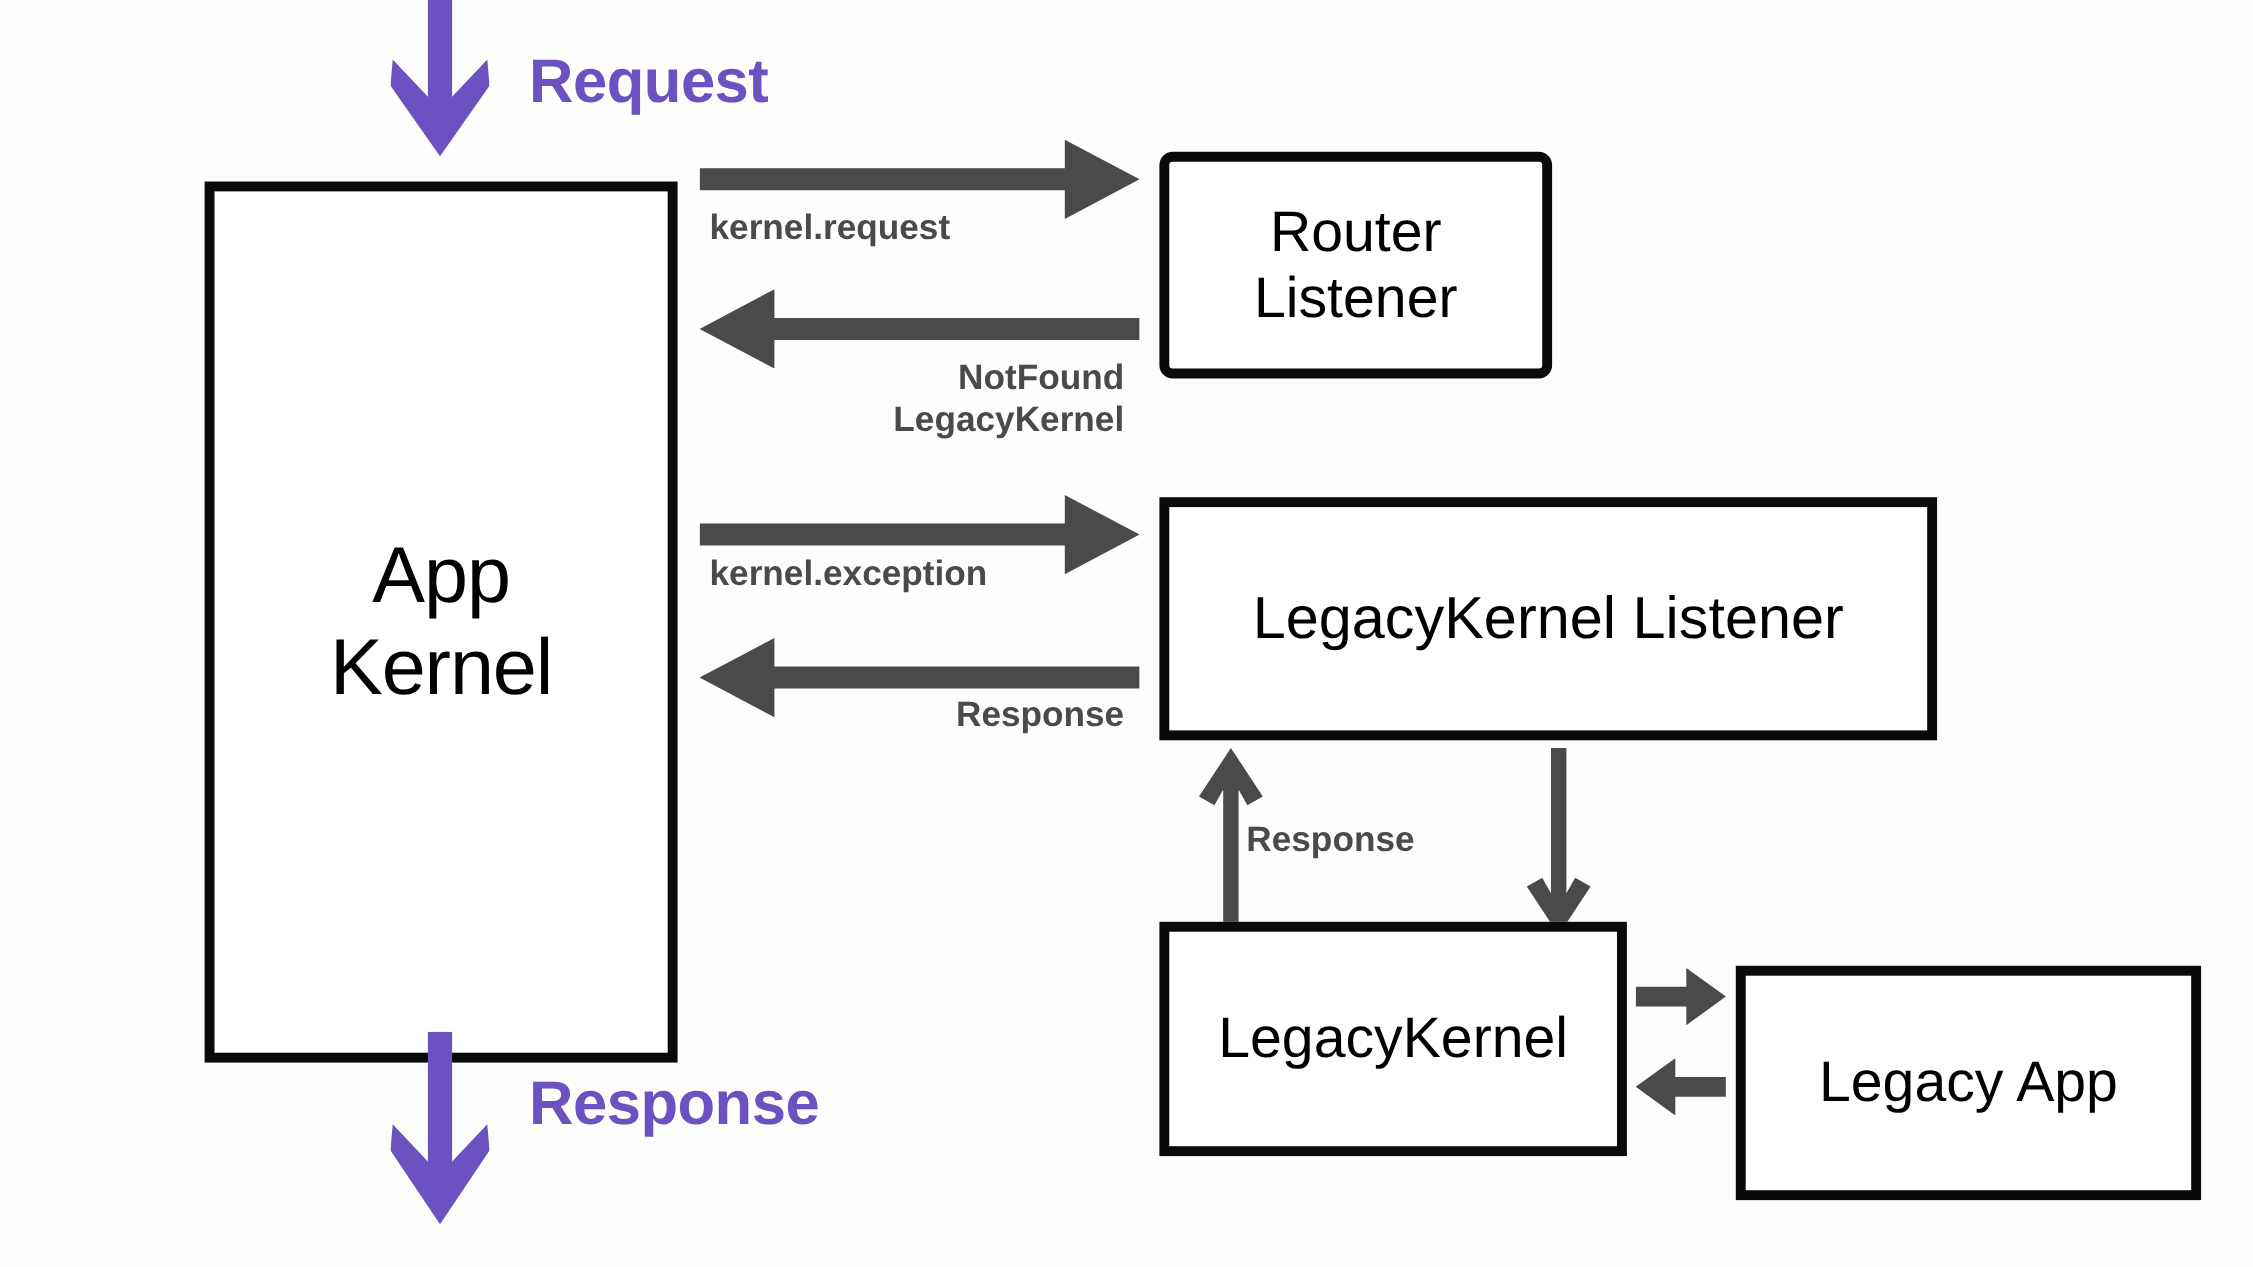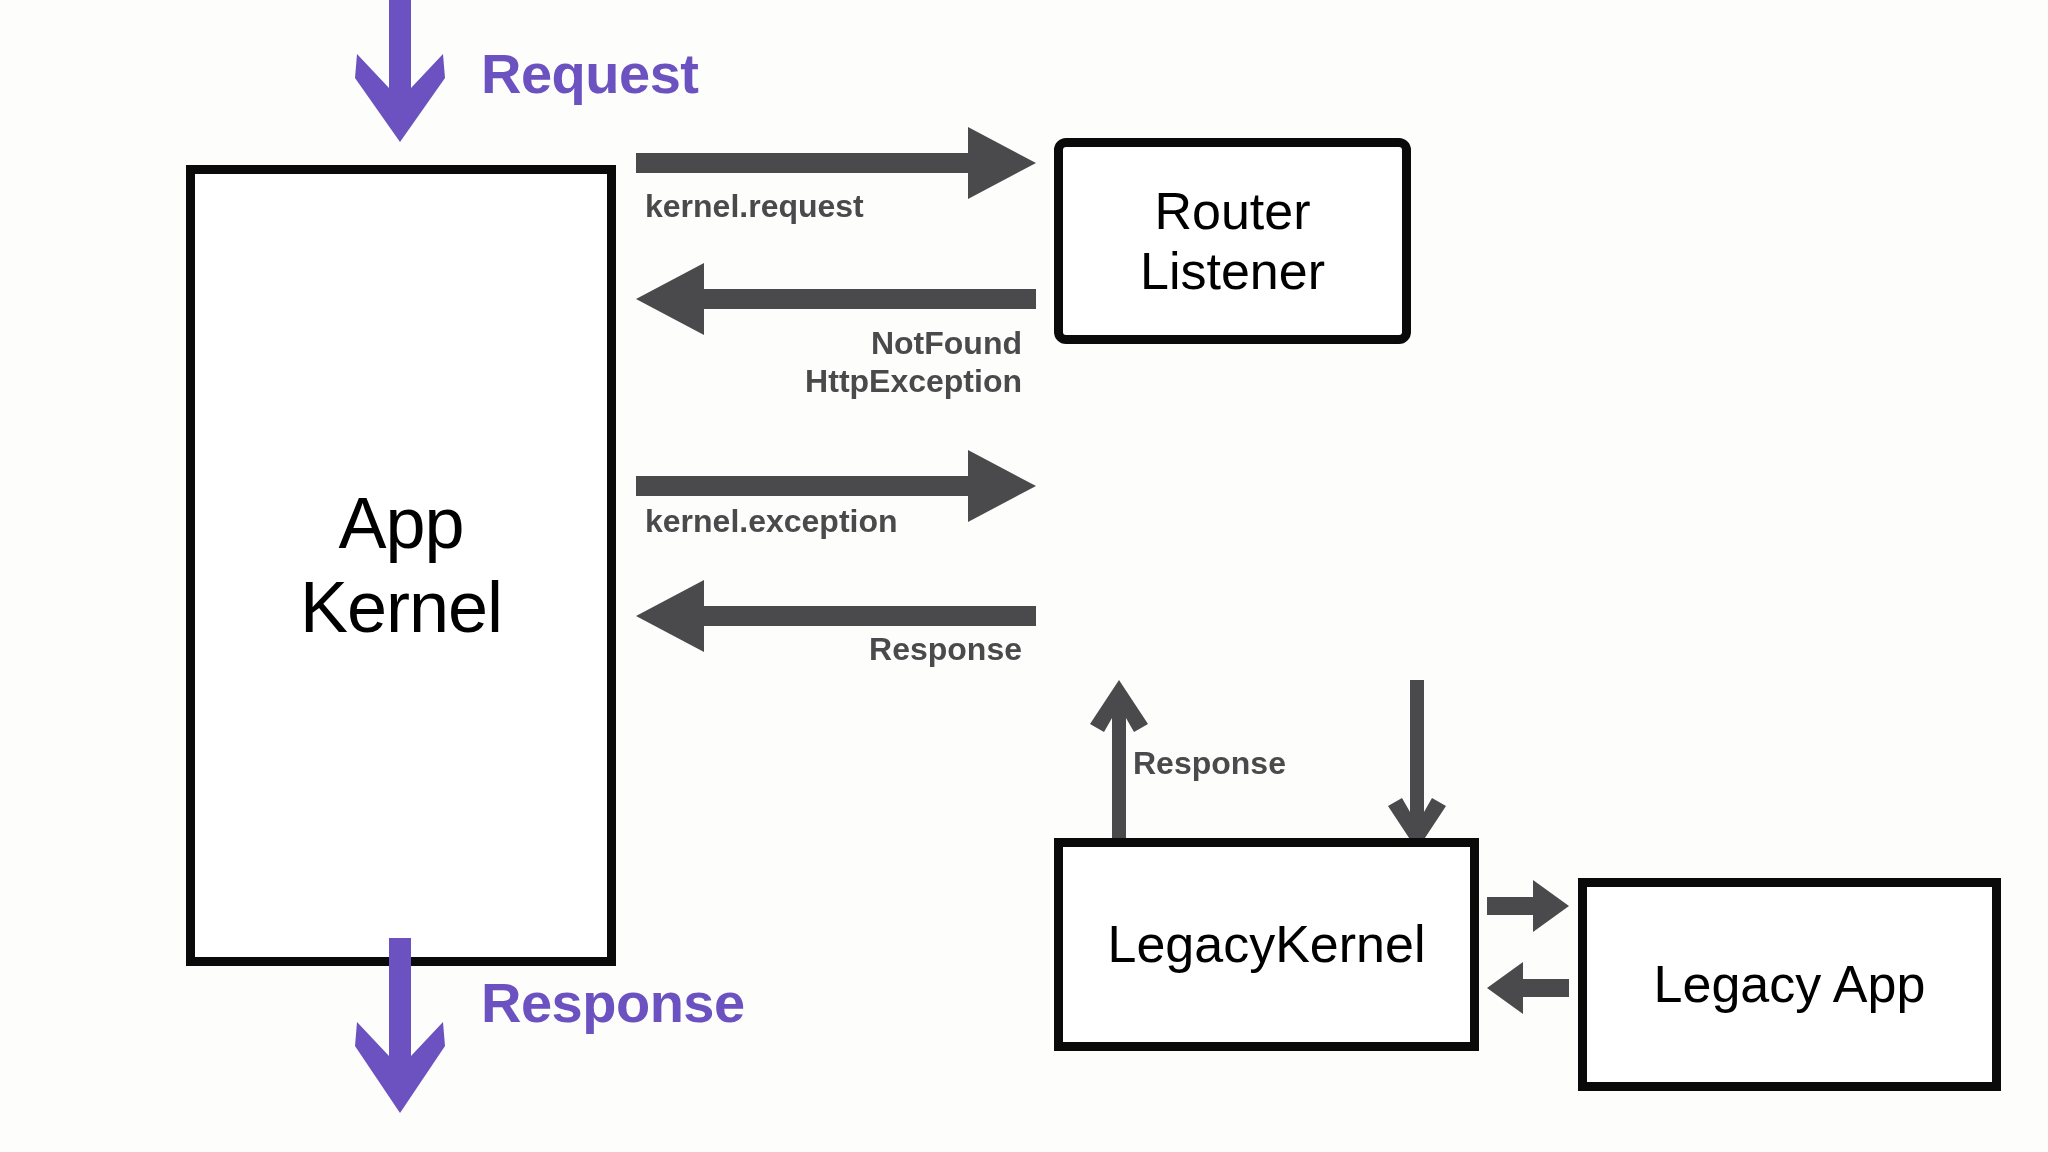--- a/index.html
+++ b/index.html
@@ -128,35 +128,36 @@
 
   <svg id="kernel-request-arrow" class="h-arrow" viewBox="0 0 400 72">
     <polygon points="0,26 332,26 332,0 400,36 332,72 332,46 0,46" fill="#4a4a4d"></polygon>
   </svg>
   <div id="kernel-request-label" class="label-gray">kernel.request</div>
 
   <svg id="notfound-arrow" class="h-arrow" viewBox="0 0 400 72">
     <polygon points="400,26 68,26 68,0 0,36 68,72 68,46 400,46" fill="#4a4a4d"></polygon>
   </svg>
   <div id="notfound-label" class="label-gray">NotFound
-HttpException</div>
+LegacyKernel</div>
 
   <div id="router-listener-box" class="box">Router
 Listener</div>
 
   <svg id="kernel-exception-arrow" class="h-arrow" viewBox="0 0 400 72">
     <polygon points="0,26 332,26 332,0 400,36 332,72 332,46 0,46" fill="#4a4a4d"></polygon>
   </svg>
   <div id="kernel-exception-label" class="label-gray">kernel.exception</div>
 
   <svg id="response-left-arrow" class="h-arrow" viewBox="0 0 400 72">
     <polygon points="400,26 68,26 68,0 0,36 68,72 68,46 400,46" fill="#4a4a4d"></polygon>
   </svg>
   <div id="response-mid-label" class="label-gray">Response</div>
 
+  <div id="legacy-kernel-listener-box" class="box">LegacyKernel Listener</div>
 
   <svg id="response-up-arrow" viewBox="0 0 58 170">
     <polygon points="29,0 58,44 44,52 36,38 36,170 22,170 22,38 14,52 0,44" fill="#4a4a4d"></polygon>
   </svg>
   <div id="response-up-label" class="label-gray">Response</div>
 
   <svg id="ll-down-arrow" viewBox="0 0 58 170">
     <polygon points="22,0 36,0 36,132 44,118 58,126 29,170 0,126 14,118 22,132" fill="#4a4a4d"></polygon>
   </svg>
 

